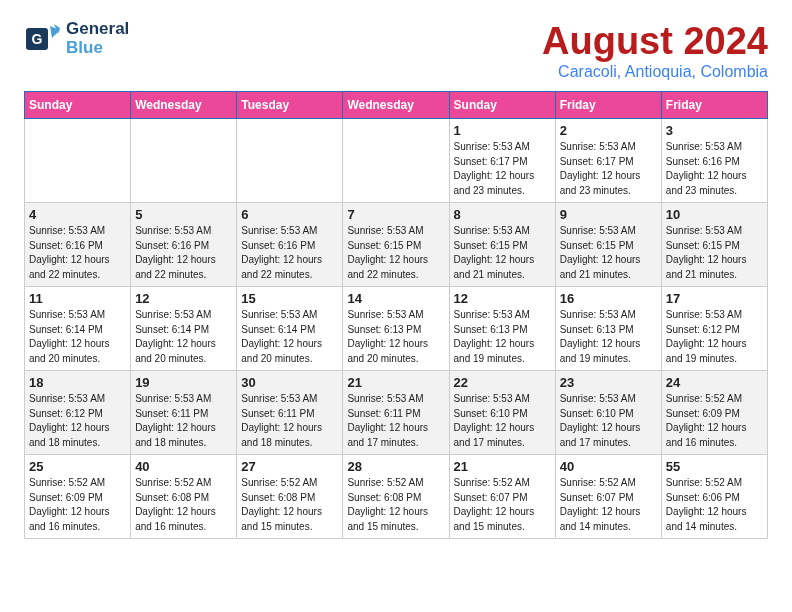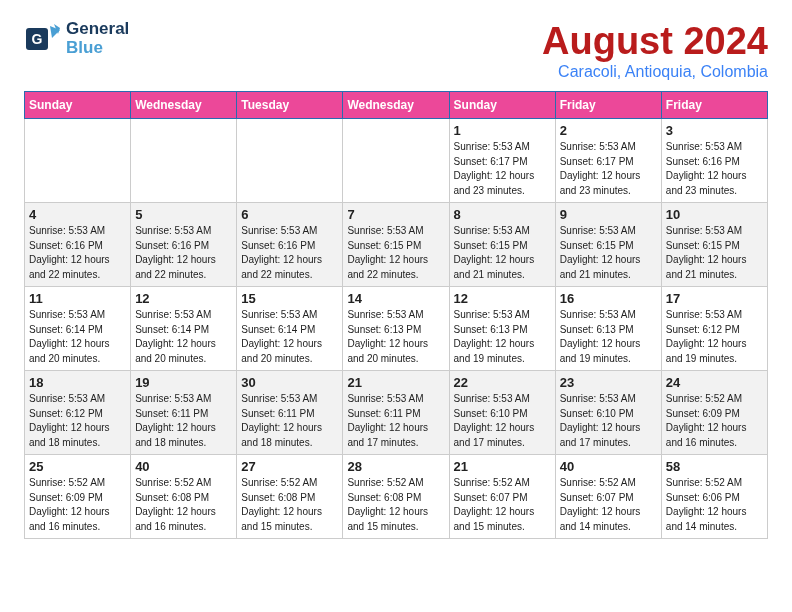--- a/index.html
+++ b/index.html
@@ -333,21 +333,21 @@
 and 15 minutes.</div>
         </td>
         <td>
           <span class="day-num">40</span>
           <div class="day-info" style="white-space: pre-line;">Sunrise: 5:52 AM
 Sunset: 6:07 PM
 Daylight: 12 hours
 and 14 minutes.</div>
         </td>
         <td>
-          <span class="day-num">58</span>
+          <span class="day-num">55</span>
           <div class="day-info" style="white-space: pre-line;">Sunrise: 5:52 AM
 Sunset: 6:06 PM
 Daylight: 12 hours
 and 14 minutes.</div>
         </td>
       </tr>
     </tbody>
 </table>
 
 </body></html>

